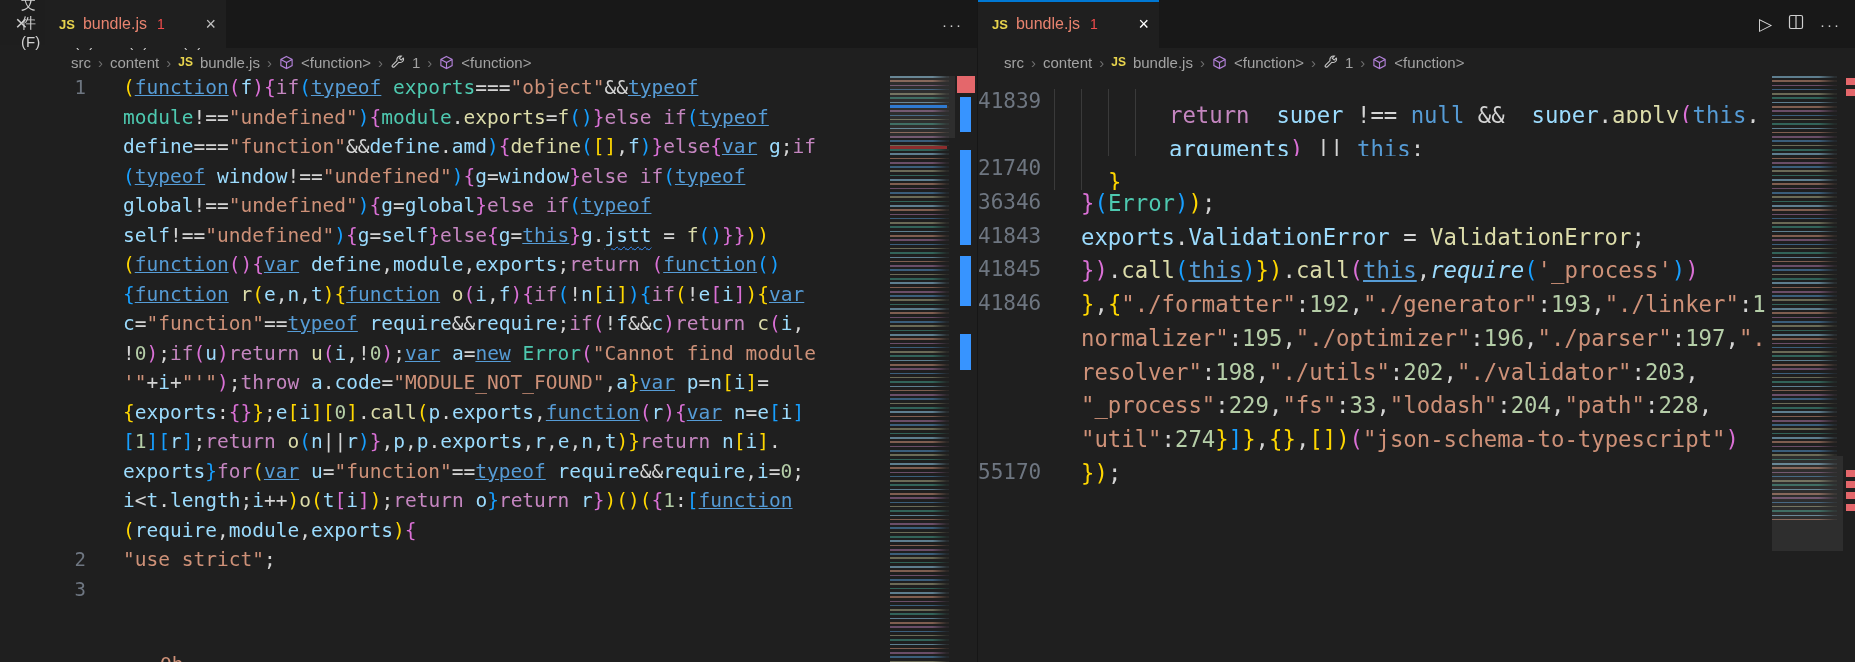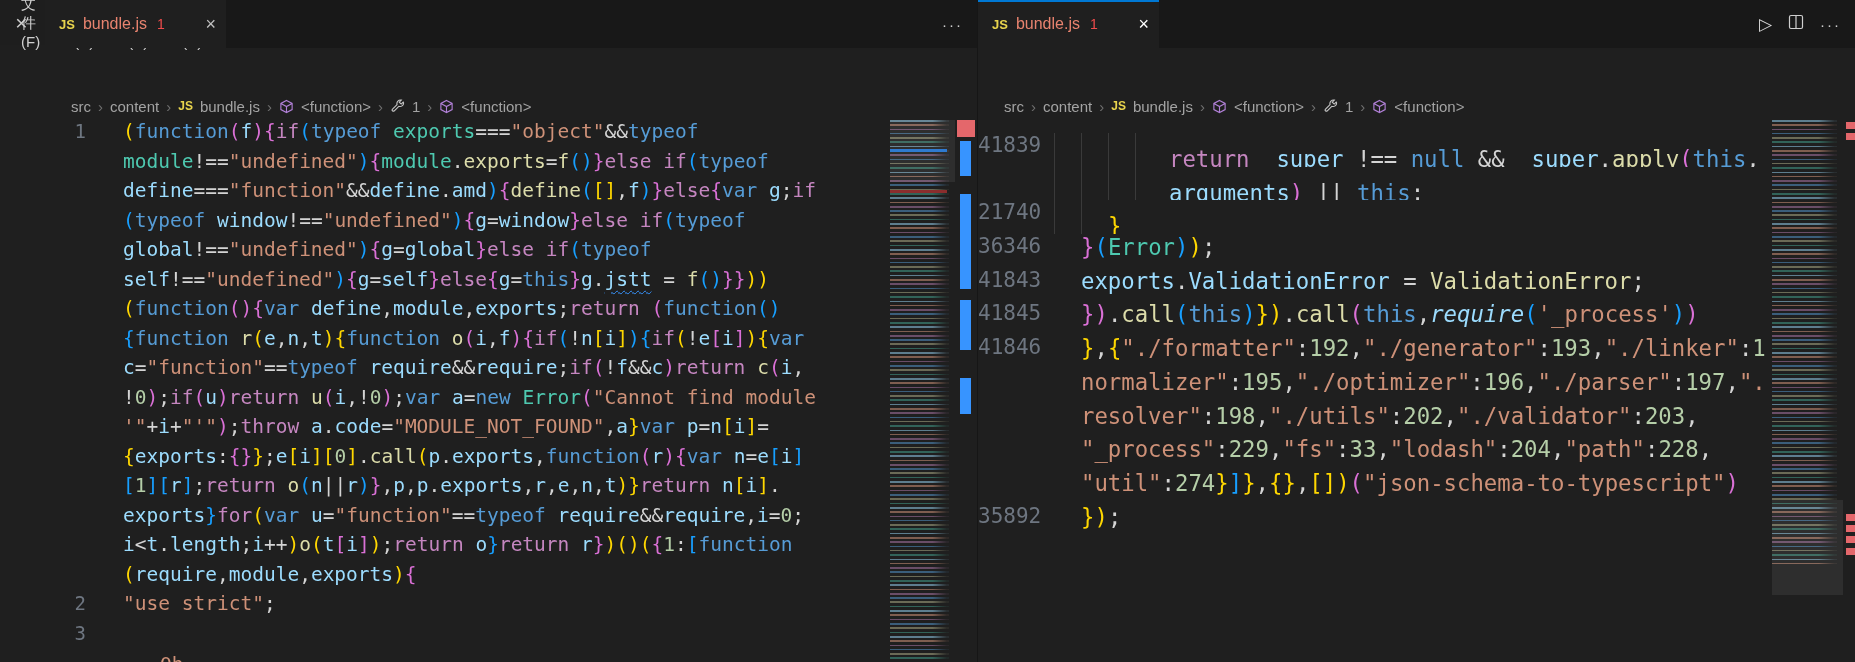--- a/index.html
+++ b/index.html
@@ -34,42 +34,42 @@
   .tab.focused::before { content:""; position:absolute; left:0; right:0; top:0; height:2px; background:#0078d4; }
   .js-badge { font-weight:bold; font-size:13px; color:#e8d44d; }
   .tab-name { font-size:16px; color:#e8836f; }
   .tab-count { font-size:14px; color:#f14c4c; margin-left:2px; }
   .tab-close { margin-left:auto; font-size:18px; color:#c0c0c0; }
   .tab-actions { margin-left:auto; display:flex; align-items:center; gap:16px; padding-right:14px; color:#cccccc; }
   .dots { font-size:15px; letter-spacing:2px; color:#cfcfcf; }
   .run-glyph { font-size:17px; color:#d7d7d7; }
 
   .breadcrumb { height:28px; flex:0 0 28px; background:#1f1f1f; display:flex; align-items:center;
-    padding-left:26px; gap:7px; font-size:15px; color:#a3a3a3; white-space:nowrap;margin-top:44px; }
+    padding-left:26px; gap:7px; font-size:15px; color:#a3a3a3; white-space:nowrap; }
   .bc-sep { color:#6f6f6f; font-size:15px; }
   .bc-js { font-weight:bold; font-size:12px; color:#e8d44d; }
   .bc-icon { display:flex; align-items:center; }
 
   
   .editor { position:relative; flex:1; background:#1f1f1f; overflow:hidden; }
   .code-rows { position:absolute; left:0; top:0; right:90px; }
   .crow { display:flex; white-space:pre; }
   .ln { flex:0 0 auto; text-align:right; color:#6e7681; }
   .ctext { flex:1; min-width:0; overflow:hidden; }
 
   .ed-left .crow { height:29.5px; line-height:29.5px; font:19.5px "DejaVu Sans Mono", monospace; }
   .ed-left .ln { width:78px; padding-right:37px; font-size:19px; }
   .ed-right .crow { height:33.7px; line-height:33.7px; font:22.3px "DejaVu Sans Mono", monospace; }
   .ed-right .ln { width:76px; padding-right:27px; font-size:21px; }
   .ed-right .code-rows { padding-top:13px; }
 
   .guide { display:inline-block; width:27px; height:100%; border-left:1px solid #3a3a3a; }
 
   
-  .tk-kw { color:#569cd6; } .tk-ct { color:#c586c0; } .tk-st { color:#ce9178; }
+  .tk-kw { color:#569cd6;text-decoration:underline; } .tk-ct { color:#c586c0; } .tk-st { color:#ce9178; }
   .tk-fn { color:#dcdcaa; } .tk-vb { color:#9cdcfe; } .tk-ty { color:#4ec9b0; }
   .tk-nm { color:#b5cea8; } .tk-pl { color:#d4d4d4; }
   .tk-b1 { color:#ffd700; } .tk-b2 { color:#da70d6; } .tk-b3 { color:#179fff; }
   .tk-sq { color:#9cdcfe; text-decoration:underline wavy #3794ff 1px; text-underline-offset:4px; }
   .tk-rq { color:#9cdcfe; font-style:italic; }
 
   .frag { position:absolute; left:115px; bottom:0; height:9px; overflow:hidden; }
   .frag span { font:19.5px "DejaVu Sans Mono", monospace; color:#ce9178; }
 
   
@@ -297,21 +297,21 @@
             <div class="crow"><span class="ln"></span><span class="ctext"><span class="guide"></span><span class="guide"></span><span class="guide"></span><span class="guide"></span><span style="display: inline-block; width: 7px;"></span><span class="tk-vb">arguments</span><span class="tk-b2">)</span><span class="tk-pl"> || </span><span class="tk-kw">this</span><span class="tk-pl">;</span></span></div>
             <div class="crow"><span class="ln">21740</span><span class="ctext"><span class="guide"></span><span class="guide"></span><span class="tk-b1">}</span></span></div>
             <div class="crow"><span class="ln">36346</span><span class="ctext"><span style="display: inline-block; width: 27px;"></span><span class="tk-b2">}</span><span class="tk-b3">(</span><span class="tk-ty">Error</span><span class="tk-b3">)</span><span class="tk-b1">)</span><span class="tk-pl">;</span></span></div>
             <div class="crow"><span class="ln">41843</span><span class="ctext"><span style="display: inline-block; width: 27px;"></span><span class="tk-vb">exports</span><span class="tk-pl">.</span><span class="tk-vb">ValidationError</span><span class="tk-pl"> = </span><span class="tk-fn">ValidationError</span><span class="tk-pl">;</span></span></div>
             <div class="crow"><span class="ln">41845</span><span class="ctext"><span style="display: inline-block; width: 27px;"></span><span class="tk-b2">}</span><span class="tk-b2">)</span><span class="tk-pl">.</span><span class="tk-fn">call</span><span class="tk-b3">(</span><span class="tk-kw">this</span><span class="tk-b3">)</span><span class="tk-b1">}</span><span class="tk-b1">)</span><span class="tk-pl">.</span><span class="tk-fn">call</span><span class="tk-b2">(</span><span class="tk-kw">this</span><span class="tk-pl">,</span><span class="tk-rq">require</span><span class="tk-b3">(</span><span class="tk-st">'_process'</span><span class="tk-b3">)</span><span class="tk-b2">)</span></span></div>
             <div class="crow"><span class="ln">41846</span><span class="ctext"><span style="display: inline-block; width: 27px;"></span><span class="tk-b1">}</span><span class="tk-pl">,</span><span class="tk-b1">{</span><span class="tk-st">"./formatter"</span><span class="tk-pl">:</span><span class="tk-nm">192</span><span class="tk-pl">,</span><span class="tk-st">"./generator"</span><span class="tk-pl">:</span><span class="tk-nm">193</span><span class="tk-pl">,</span><span class="tk-st">"./linker"</span><span class="tk-pl">:</span><span class="tk-nm">194</span><span class="tk-pl">,</span><span class="tk-st">"./</span></span></div>
             <div class="crow"><span class="ln"></span><span class="ctext"><span style="display: inline-block; width: 27px;"></span><span class="tk-st">normalizer"</span><span class="tk-pl">:</span><span class="tk-nm">195</span><span class="tk-pl">,</span><span class="tk-st">"./optimizer"</span><span class="tk-pl">:</span><span class="tk-nm">196</span><span class="tk-pl">,</span><span class="tk-st">"./parser"</span><span class="tk-pl">:</span><span class="tk-nm">197</span><span class="tk-pl">,</span><span class="tk-st">"./</span></span></div>
             <div class="crow"><span class="ln"></span><span class="ctext"><span style="display: inline-block; width: 27px;"></span><span class="tk-st">resolver"</span><span class="tk-pl">:</span><span class="tk-nm">198</span><span class="tk-pl">,</span><span class="tk-st">"./utils"</span><span class="tk-pl">:</span><span class="tk-nm">202</span><span class="tk-pl">,</span><span class="tk-st">"./validator"</span><span class="tk-pl">:</span><span class="tk-nm">203</span><span class="tk-pl">,</span></span></div>
             <div class="crow"><span class="ln"></span><span class="ctext"><span style="display: inline-block; width: 27px;"></span><span class="tk-st">"_process"</span><span class="tk-pl">:</span><span class="tk-nm">229</span><span class="tk-pl">,</span><span class="tk-st">"fs"</span><span class="tk-pl">:</span><span class="tk-nm">33</span><span class="tk-pl">,</span><span class="tk-st">"lodash"</span><span class="tk-pl">:</span><span class="tk-nm">204</span><span class="tk-pl">,</span><span class="tk-st">"path"</span><span class="tk-pl">:</span><span class="tk-nm">228</span><span class="tk-pl">,</span></span></div>
             <div class="crow"><span class="ln"></span><span class="ctext"><span style="display: inline-block; width: 27px;"></span><span class="tk-st">"util"</span><span class="tk-pl">:</span><span class="tk-nm">274</span><span class="tk-b1">}</span><span class="tk-b3">]</span><span class="tk-b1">}</span><span class="tk-pl">,</span><span class="tk-b1">{}</span><span class="tk-pl">,</span><span class="tk-b1">[]</span><span class="tk-b1">)</span><span class="tk-b2">(</span><span class="tk-st">"json-schema-to-typescript"</span><span class="tk-b2">)</span></span></div>
-            <div class="crow"><span class="ln">35892</span><span class="ctext"><span style="display: inline-block; width: 27px;"></span><span class="tk-b1">}</span><span class="tk-b1">)</span><span class="tk-pl">;</span></span></div>
+            <div class="crow"><span class="ln">55170</span><span class="ctext"><span style="display: inline-block; width: 27px;"></span><span class="tk-b1">}</span><span class="tk-b1">)</span><span class="tk-pl">;</span></span></div>
           </div>
 
         <div class="minimap right-minimap">
           <div class="mm-noise"></div>
           <div class="mm-slider" style="top:380px;height:95px;"></div>
         </div>
         <div class="ruler right-ruler">
           <div class="ruler-mark mark-error" style="left:3px;width:9px;top:2px;height:7px;"></div>
           <div class="ruler-mark mark-error" style="left:3px;width:9px;top:13px;height:7px;"></div>
           <div class="ruler-mark mark-error" style="left:3px;width:9px;top:394px;height:7px;"></div>

